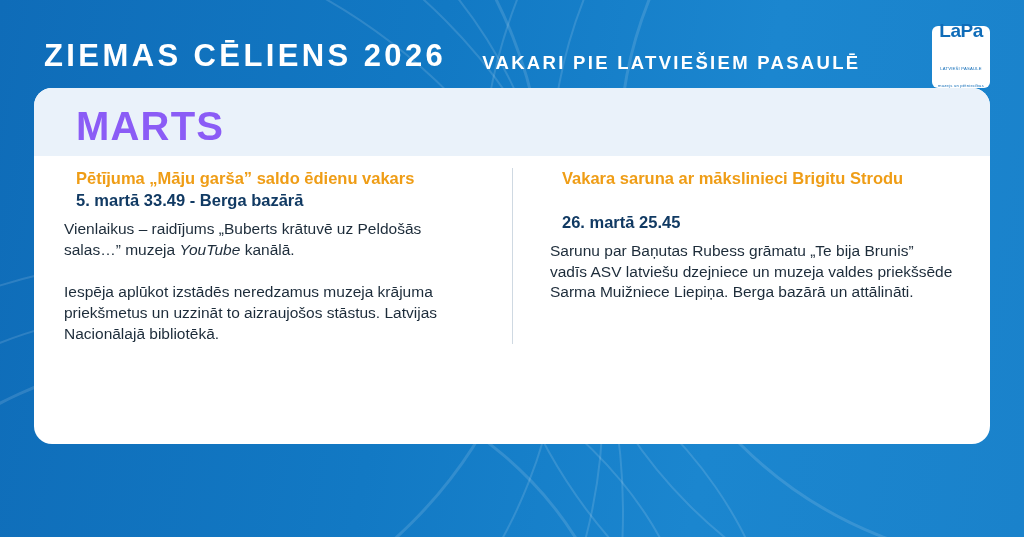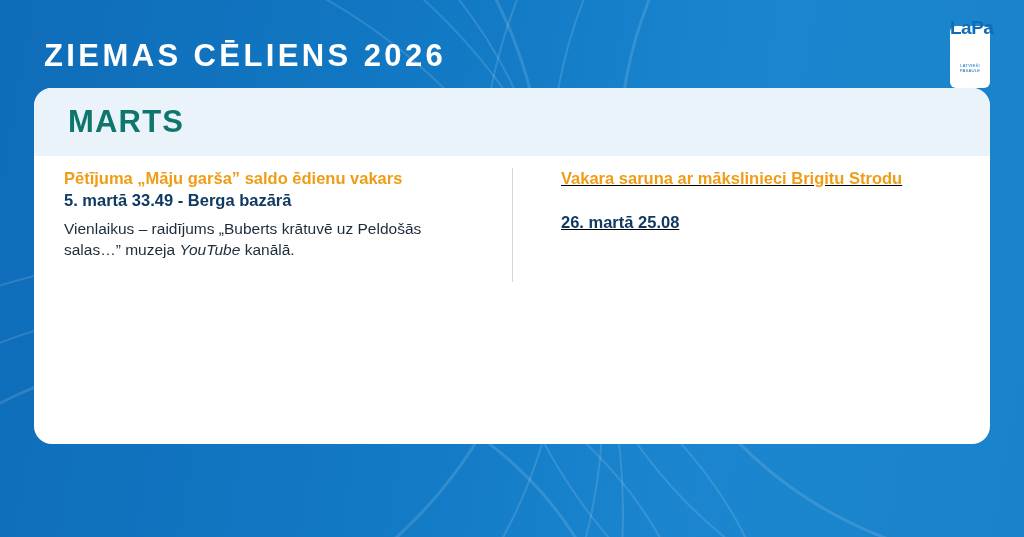--- a/index.html
+++ b/index.html
@@ -58,27 +58,27 @@
     color: #ffffff;
     font-size: 18.5px;
     font-weight: bold;
     letter-spacing: 2.3px;
   }
 
   .logo {
     position: absolute;
     right: 34px;
     top: 26px;
-    width: 40px;
+    width: 58px;
     height: 62px;
     background: #ffffff;
     border-radius: 6px;
     display: flex;
     flex-direction: column;
-    align-items: flex-start;
+    align-items: center;
     justify-content: center;
     gap: 12px;
   }
   .logo-mark {
     font-size: 19px;
     font-weight: bold;
     color: #0f6cb8;
     letter-spacing: -0.5px;
     line-height: 1;
   }
@@ -110,55 +110,54 @@
     position: absolute;
     left: 0;
     top: 0;
     width: 100%;
     height: 68px;
     background: #eaf2fa;
     border-radius: 18px 18px 0 0;
   }
   .month {
     position: absolute;
-    left: 34px;
+    left: 42px;
     top: 16px;
-    color: #0f766e;
-    font-size: 31px;
+    color: #8b5cf6;
+    font-size: 40px;
     font-weight: bold;
     letter-spacing: 1.2px;
   }
 
   .columns {
     position: absolute;
     left: 0;
     top: 80px;
     width: 100%;
     display: flex;
   }
   .col {
     box-sizing: border-box;
     width: 478px;
     padding: 0 36px 0 30px;
   }
   .col.right {
     border-left: 1px solid #cfd9e2;
-    padding-left: 48px;
-    text-decoration: underline;
+    padding-left: 37px;
   }
 
   .event { margin-bottom: 22px; }
   .event:last-child { margin-bottom: 0; }
 
   .event-head {
     display: flex;
     align-items: flex-start;
     gap: 10px;
   }
-  .event-titles { flex: 1; }
+  .event-titles { flex: 1; margin-left: 12px; }
   .event-title {
     color: #ef9d16;
     font-size: 16.5px;
     font-weight: bold;
     line-height: 1.25;
   }
   .event-when {
     color: #113a63;
     font-size: 16.5px;
     font-weight: bold;
@@ -220,20 +219,21 @@
   <div class="wave w4"></div>
   <div class="wave r1"></div>
   <div class="wave r2"></div>
   <div class="wave r3"></div>
   <div class="wave b1"></div>
   <div class="wave b2"></div>
   <div class="wave b3"></div>
 
   <div class="header">
     <div class="header-title">ZIEMAS CĒLIENS 2026</div>
+    <div class="header-subtitle">VAKARI PIE LATVIEŠIEM  PASAULĒ</div>
   </div>
 
   <div class="logo">
     <div class="logo-mark">LaPa</div>
     <div class="logo-bar"></div>
     <div class="logo-sub">LATVIEŠI PASAULĒ</div>
     <div class="logo-sub">muzejs un pētniecības centrs</div>
   </div>
 
   <div class="card">
@@ -250,39 +250,45 @@
               <div class="event-title">Pētījuma „Māju garša” saldo ēdienu vakars</div>
               <div class="event-when">5. martā  33.49 - Berga bazārā</div>
             </div>
           </div>
           <div class="event-desc">
             <span>Vienlaikus – raidījums „Buberts krātuvē uz Peldošās salas…” muzeja </span><em>YouTube</em><span> kanālā.</span>
           </div>
         </div>
 
         <div class="event">
+          <div class="event-desc">
+            <span>Iespēja aplūkot izstādēs neredzamus muzeja krājuma priekšmetus un uzzināt to aizraujošos stāstus. Latvijas Nacionālajā bibliotēkā.</span><em></em><span></span>
+          </div>
         </div>
 
       </div>
 
       <div class="col right">
 
         <div class="event">
           <div class="event-head">
             <div class="event-titles">
               <div class="event-title">Vakara saruna ar mākslinieci Brigitu Strodu</div>
             </div>
           </div>
         </div>
 
         <div class="event">
           <div class="event-head">
             <div class="event-titles">
-              <div class="event-when">26. martā  25.08</div>
+              <div class="event-when">26. martā  25.45</div>
             </div>
+          </div>
+          <div class="event-desc">
+            <span>Sarunu par Baņutas Rubess grāmatu „Te bija Brunis” vadīs ASV latviešu dzejniece un muzeja valdes priekšsēde Sarma Muižniece Liepiņa. Berga bazārā un attālināti.</span><em></em><span></span>
           </div>
         </div>
 
       </div>
 
     </div>
   </div>
 
 </div>
 

